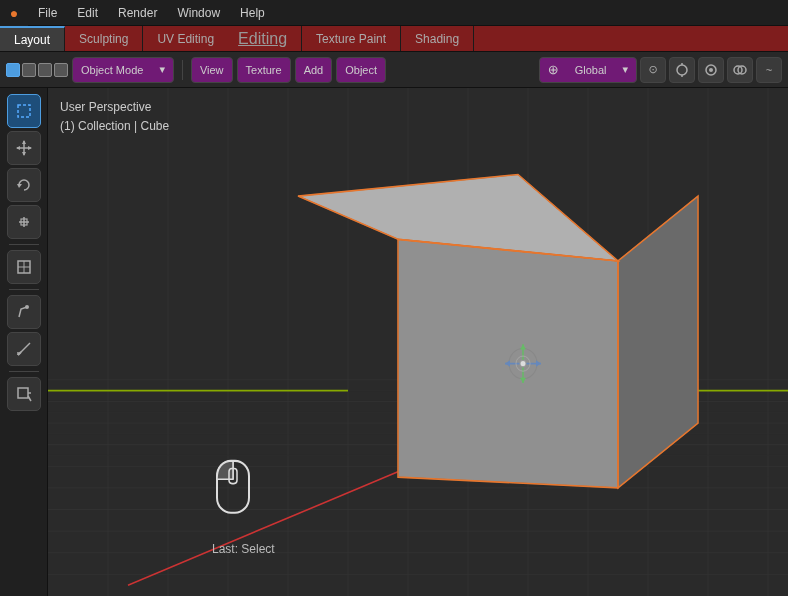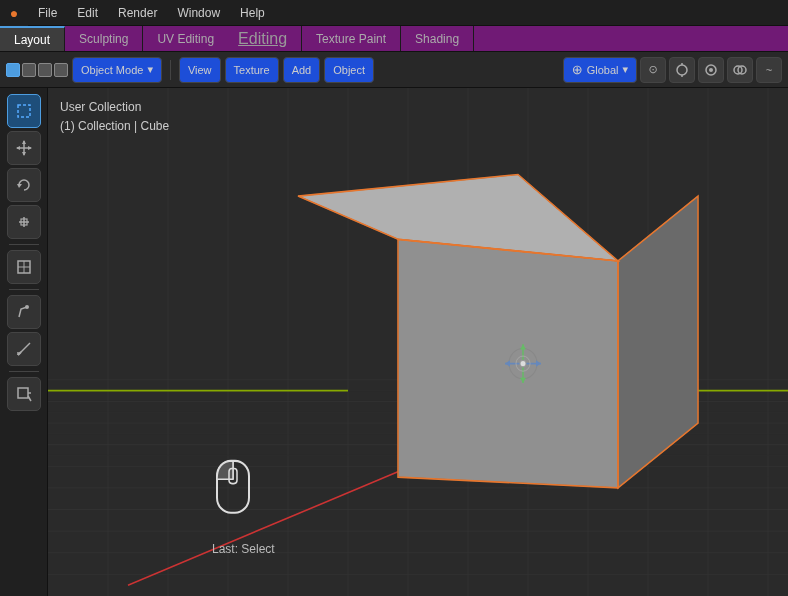--- a/index.html
+++ b/index.html
@@ -40,21 +40,21 @@
       align-items: center;
       color: #ccc;
       font-size: 12px;
       cursor: pointer;
     }
 
     
     .workspace-tabs {
       width: 100%;
       height: 26px;
-      background: #701a75;
+      background: #7f1d1d;
       display: flex;
       align-items: stretch;
       border-bottom: 1px solid #111;
     }
     .workspace-tab {
       padding: 0 14px;
       display: flex;
       align-items: center;
       font-size: 12px;
       color: #aaa;
@@ -74,28 +74,28 @@
       background: #282828;
       display: flex;
       align-items: center;
       padding: 0 6px;
       gap: 4px;
       border-bottom: 1px solid #111;
     }
     .toolbar-btn {
       height: 26px;
       padding: 0 8px;
-      background: #1d4ed8;
+      background: #701a75;
       border: 1px solid #444;
       border-radius: 4px;
       color: #ccc;
       font-size: 11px;
       display: flex;
       align-items: center;
-      gap: 4px;
+      gap: 16px;
       cursor: pointer;
       white-space: nowrap;
       justify-content: space-between;
     }
     .toolbar-sep {
       width: 1px;
       height: 20px;
       background: #444;
       margin: 0 4px;
     }
@@ -431,20 +431,20 @@
 
         <line x1="0" y1="-25" x2="0" y2="-8" stroke="#ddd" stroke-width="1.5"></line>
 
         <path d="M -16 -8 Q -16 -25 0 -25 L 0 -8 Z" fill="#555" stroke="#ddd" stroke-width="1.5"></path>
 
         <rect x="-4" y="-18" width="8" height="14" rx="3" fill="none" stroke="#ddd" stroke-width="1.5"></rect>
       </g>
     </svg>
 
     <div class="viewport-info">
-      <div>User Collection</div>
+      <div>User Perspective</div>
       <div>(1) Collection | Cube</div>
     </div>
 
     <div class="last-operation">Last: Select</div>
 
   </div>
 </div>
 
 </body></html>

